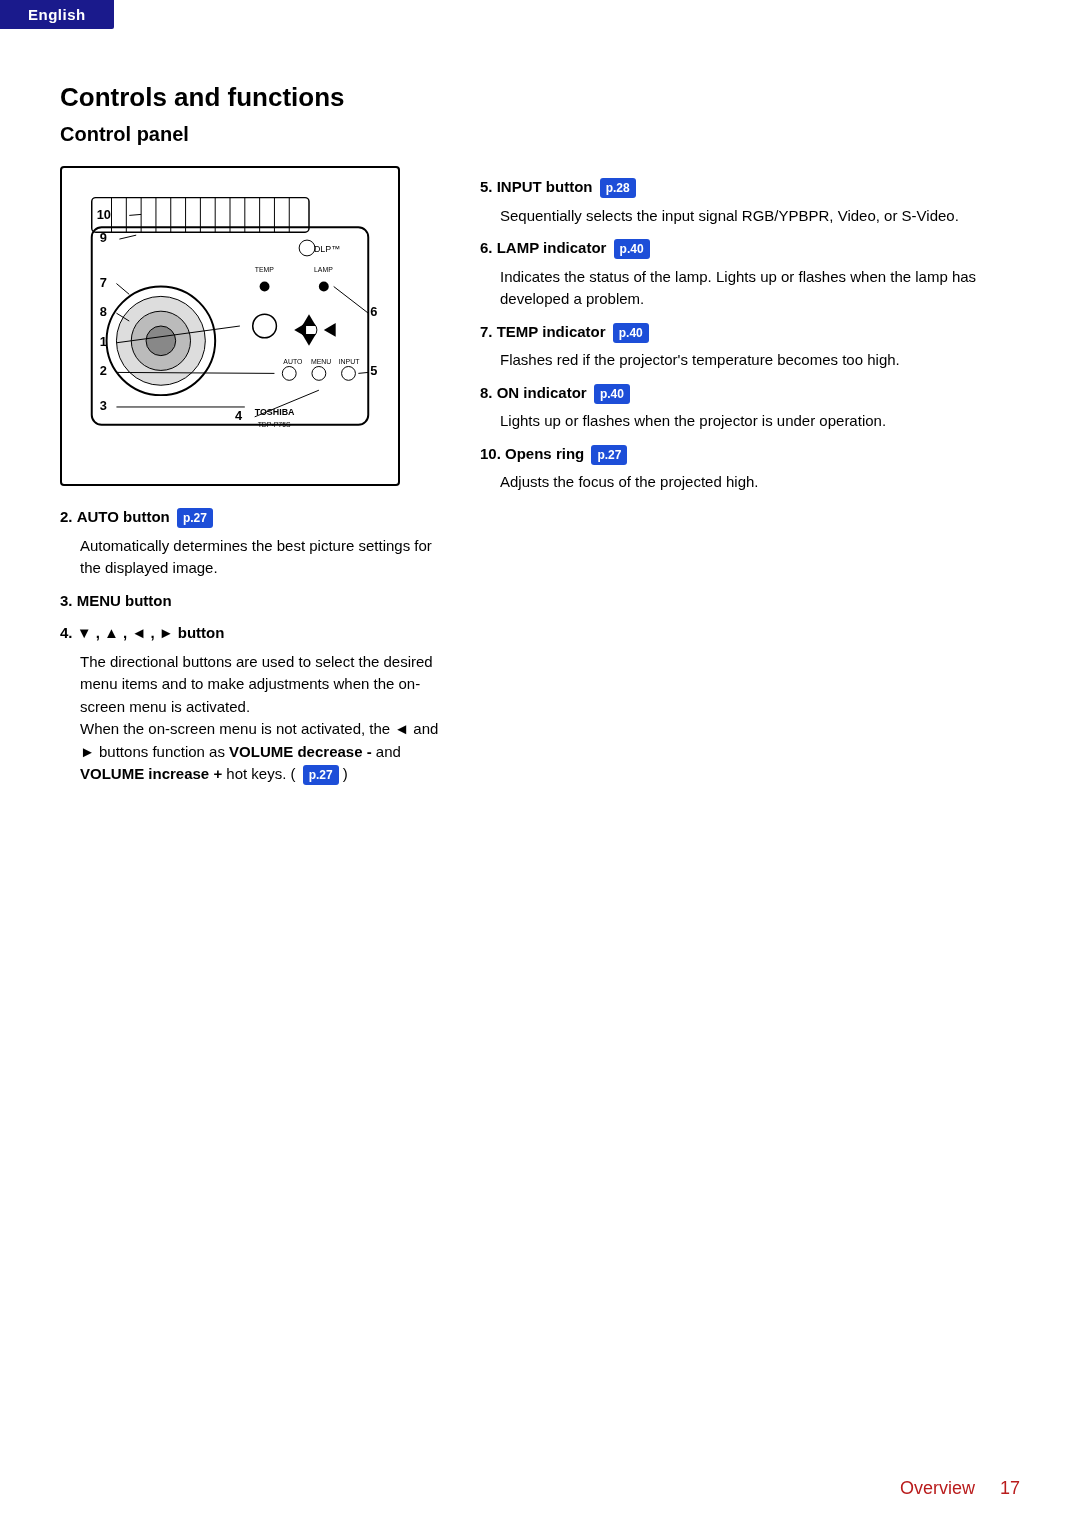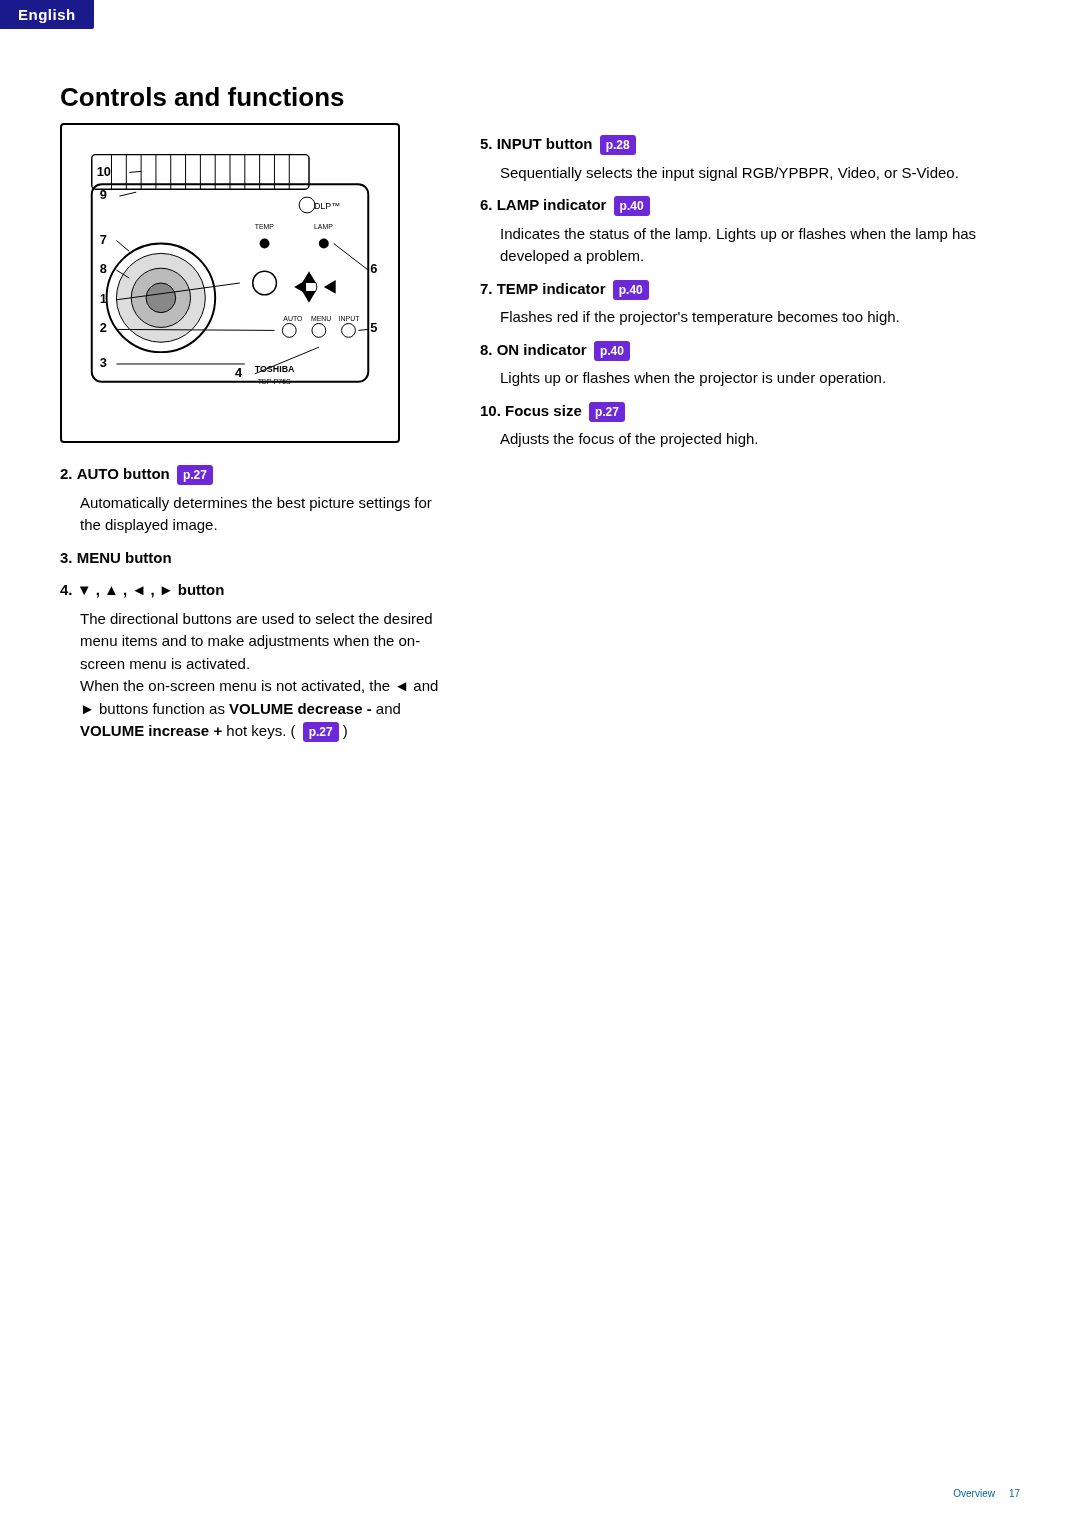--- a/index.html
+++ b/index.html
@@ -15,21 +15,21 @@
 
     
     .english-tab {
       position: absolute;
       top: 0;
       left: 0;
       background: #1a1a8c;
       color: #fff;
       font-weight: bold;
       font-size: 15px;
-      padding: 6px 18px;
+      padding: 6px 28px;
       letter-spacing: 0.5px;
       border-bottom-right-radius: 2px;
     }
 
     .page-content {
       padding: 60px 60px 60px 60px;
     }
 
     
     .main-title {
@@ -96,21 +96,21 @@
     .item-num {
       font-weight: bold;
     }
 
     .item-label {
       font-weight: bold;
     }
 
     .page-badge {
       display: inline-block;
-      background: #6d28d9;
+      background: #1d4ed8;
       color: #fff;
       font-size: 12px;
       font-weight: bold;
       padding: 1px 6px;
       border-radius: 3px;
       margin-left: 3px;
       vertical-align: middle;
     }
 
     .item-desc {
@@ -118,33 +118,34 @@
       font-weight: normal;
       margin-top: 6px;
       line-height: 1.5;
     }
 
     
     .page-footer {
       position: absolute;
       bottom: 30px;
       right: 60px;
-      font-size: 10px;
-      color: #0369a1;
+      font-size: 18px;
+      color: #b91c1c;
     }
   </style>
 </head>
 <body>
 
 <div class="english-tab">English</div>
 
 <div class="page-content">
 
   <h1 class="main-title">Controls and functions</h1>
 
+  <h2 class="section-title">Control panel</h2>
 
   <div class="two-col">
 
     <div class="left-col">
 
       <div class="projector-diagram">
         <svg class="projector-svg" viewBox="0 0 340 320" xmlns="http://www.w3.org/2000/svg">
 
           <rect x="30" y="60" width="280" height="200" rx="10" ry="10" fill="none" stroke="#000" stroke-width="2"></rect>
 
@@ -303,21 +304,21 @@
         <li>
           <span class="item-num">8.</span>
           <span class="item-label"> ON indicator </span>
           <span class="page-badge">p.40</span>
           <div class="item-desc">Lights up or flashes when the projector is under operation.</div>
         </li>
 
 
         <li>
           <span class="item-num">10.</span>
-          <span class="item-label"> Focus size </span>
+          <span class="item-label"> Opens ring </span>
           <span class="page-badge">p.27</span>
           <div class="item-desc">Adjusts the focus of the projected high.</div>
         </li>
 
       </ul>
     </div>
 
   </div>
 </div>
 

